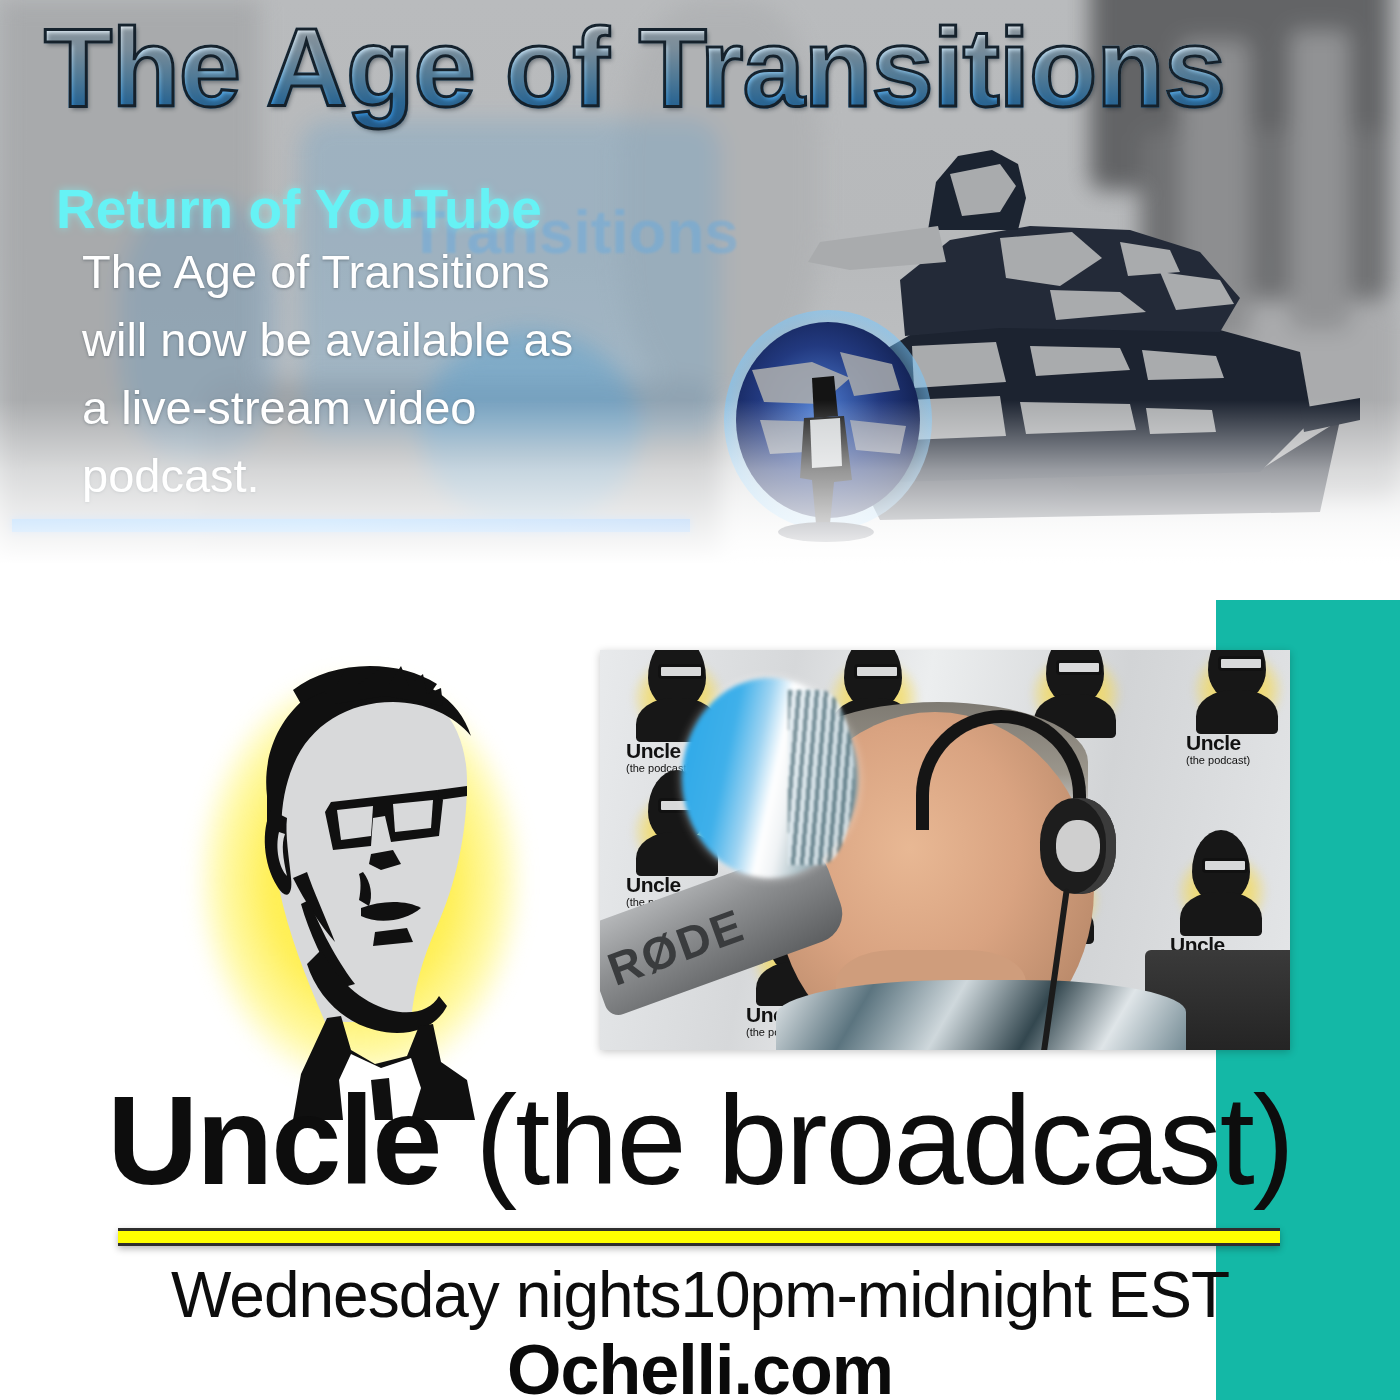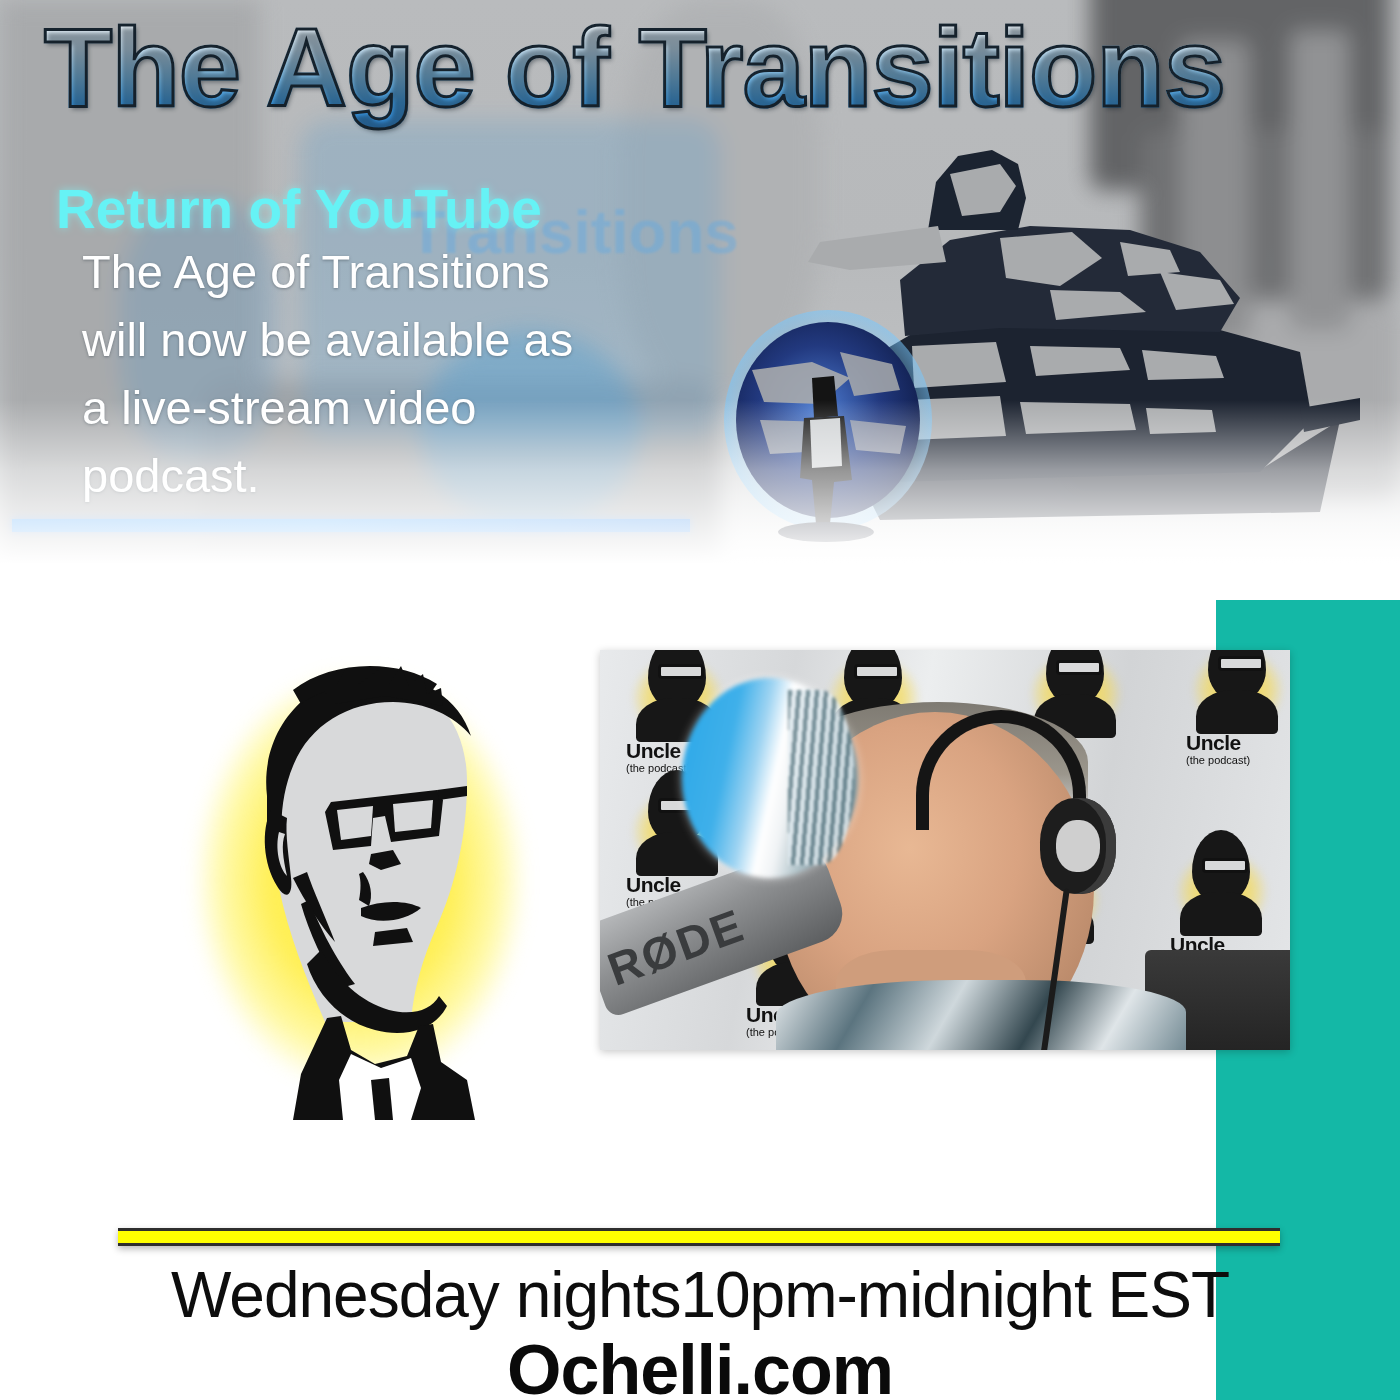--- a/index.html
+++ b/index.html
@@ -485,20 +485,24 @@
       <div class="vs-headphone-band"></div>
       <div class="vs-headphone-cup"></div>
       <div class="vs-cord"></div>
       <div class="vs-mic">
         <span>RØDE</span>
       </div>
       <div class="vs-blob"></div>
       <div class="vs-blob-streak"></div>
     </div>
 
+    <div class="wordmark">
+      <span class="w-main">Uncle</span>
+      <span class="w-sub">(the broadcast)</span>
+    </div>
 
     <div class="yellow-rule"></div>
 
     <div class="schedule">Wednesday nights10pm-midnight EST</div>
 
     <div class="site">Ochelli.com</div>
   </div>
 </div>
 
 </body></html>

